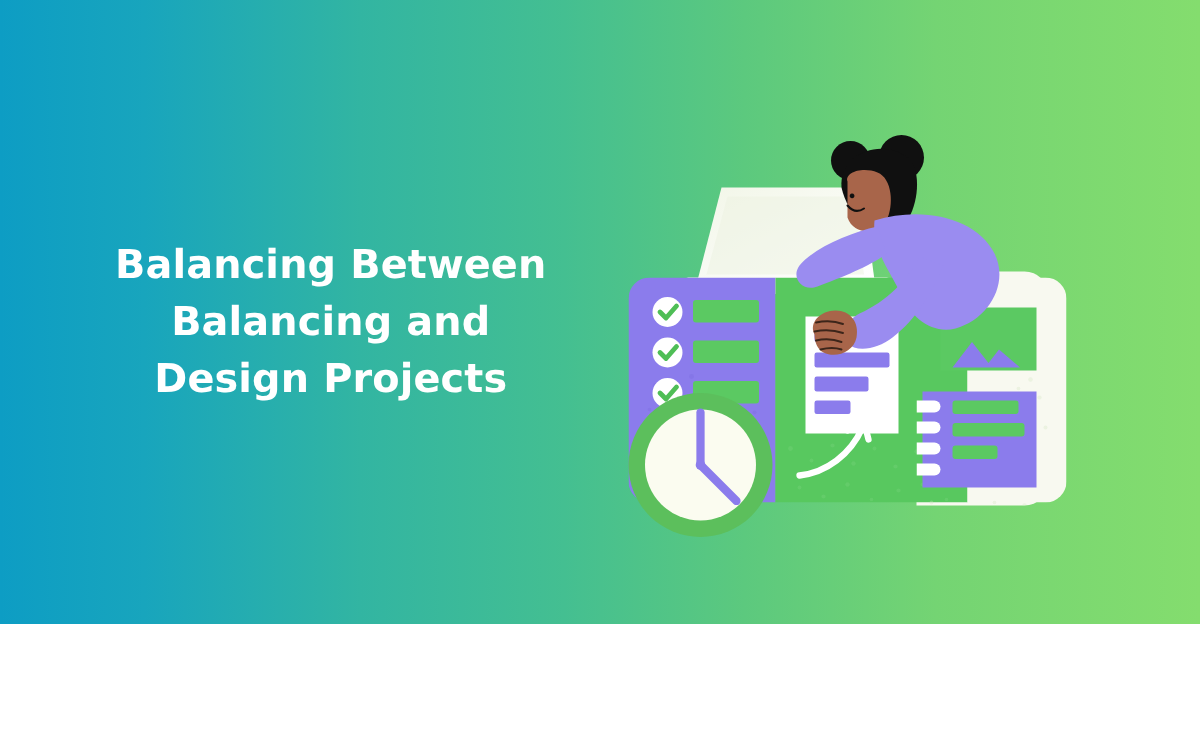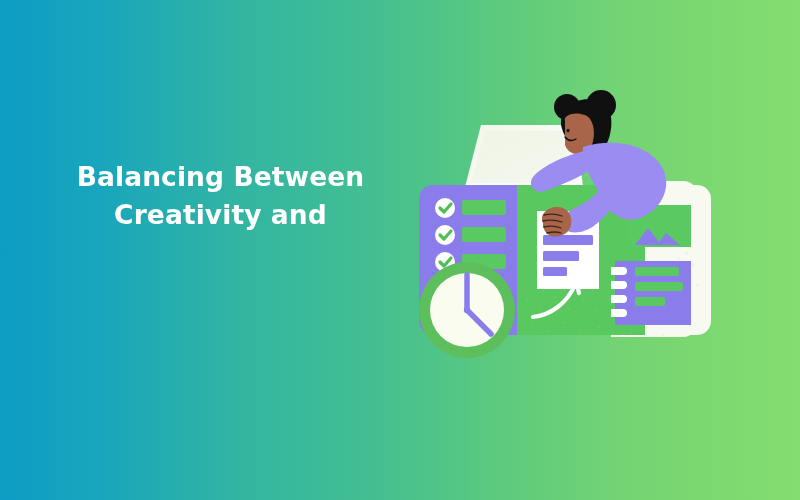--- a/index.html
+++ b/index.html
@@ -1,21 +1,21 @@
 <!DOCTYPE html>
 <html><head>
 <meta charset="utf-8">
 <style>
   html,body{margin:0;padding:0;}
   body{
     width:800px;height:500px;overflow:hidden;
     font-family:"DejaVu Sans", sans-serif;
   }
   #banner{
-    position:relative;width:800px;height:500px;
+    position:relative;width:800px;height:416px;
     background:linear-gradient(90deg,#0d9dc4 0%,#18a5bd 12%,#32b5a2 30%,#44bf91 47%,#5cc97e 62%,#74d473 78%,#84dd6e 100%);
     overflow:hidden;
   }
 
   
   #headline{
     position:absolute;left:48px;top:158px;width:345px;
     text-align:center;color:#ffffff;
     font-size:26.5px;line-height:38px;font-weight:bold;
     letter-spacing:.1px;
@@ -27,21 +27,22 @@
   #illus{position:absolute;left:415px;top:85px;width:300px;height:270px;}
   #illus svg{display:block;width:300px;height:270px;overflow:visible;}
 </style>
 </head>
 <body>
 
 <div id="banner">
 
   <div id="headline">
     <span class="ln">Balancing Between</span>
-    <span class="ln">Creativity and</span>
+    <span class="ln">Balancing and</span>
+    <span class="ln">Design Projects</span>
   </div>
 
   <div id="illus">
     <svg viewBox="0 0 300 270" xmlns="http://www.w3.org/2000/svg">
       <defs>
         <clipPath id="clipBase">
           <path d="M18,100 h264 a14,14 0 0 1 14,14 v122 a14,14 0 0 1 -14,14 h-264 a14,14 0 0 1 -14,-14 v-122 a14,14 0 0 1 14,-14 z"></path>
         </clipPath>
         <clipPath id="clipRightCard">
           <path d="M196,96 h72 a16,16 0 0 1 16,16 v124 a16,16 0 0 1 -16,16 h-72 z"></path>

